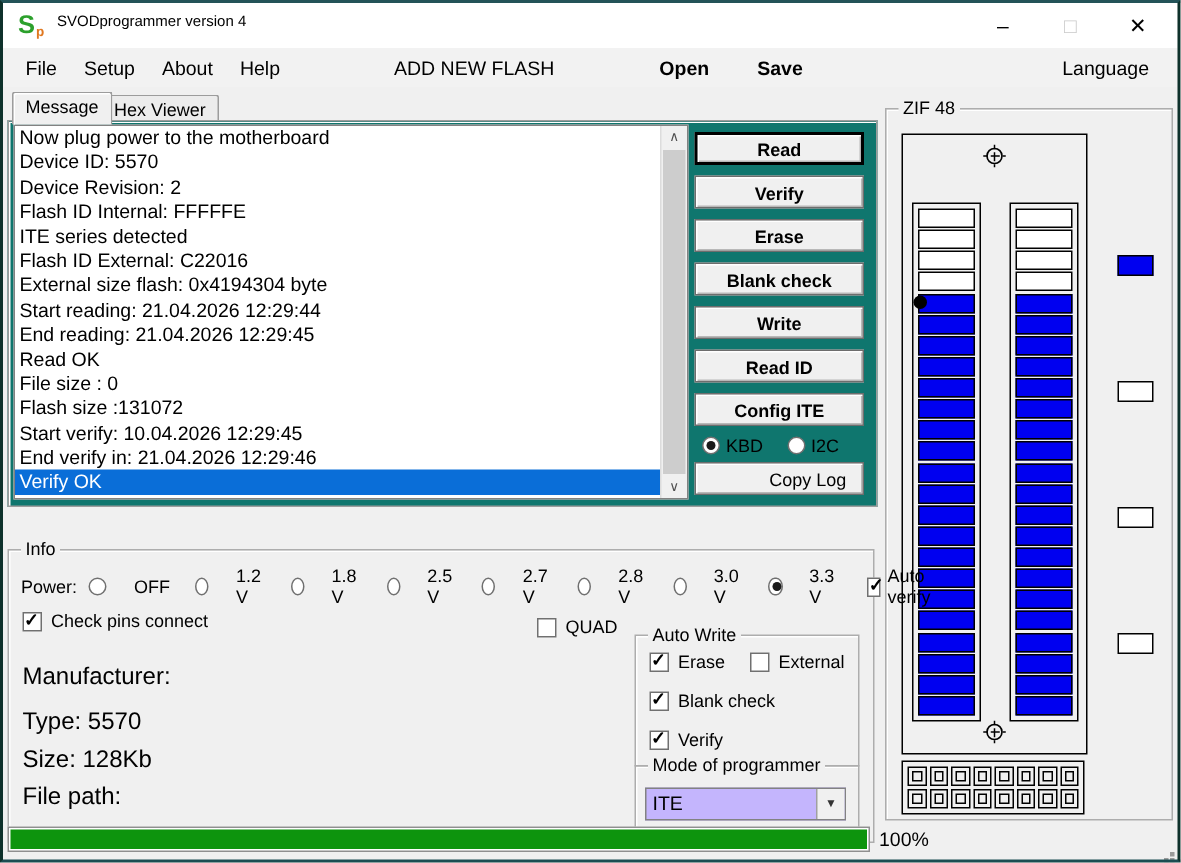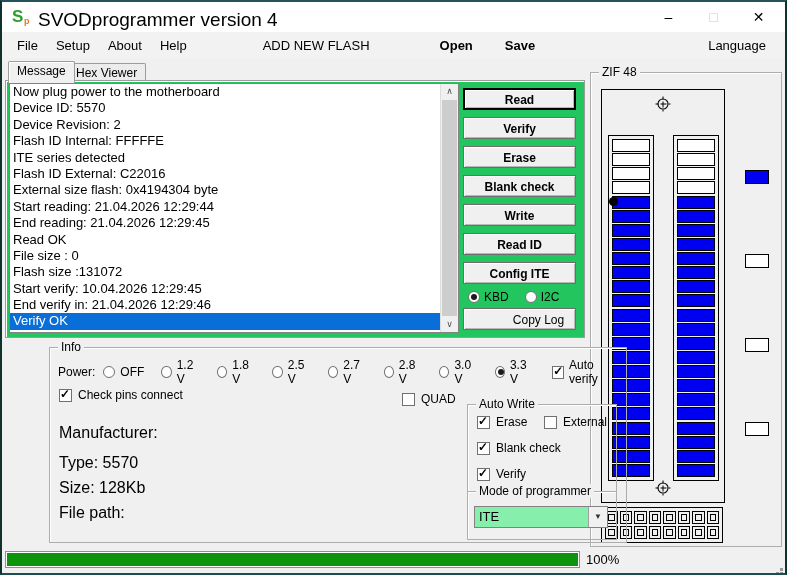--- a/index.html
+++ b/index.html
@@ -5,40 +5,40 @@
   html,body{margin:0;padding:0;}
   body{font-family:"Liberation Sans", sans-serif; background:#0e312b;}
   .window{position:relative; width:787px; height:575px; background:#f0f0f0; overflow:hidden;}
   .frame{position:absolute; inset:0; border:2px solid; border-color:#235358 #0e312b #1b4d52 #0e312b; pointer-events:none; z-index:60;}
 
   
   .titlebar{position:absolute; left:2px; top:2px; right:2px; height:30px; background:#ffffff;}
   .app-icon{position:absolute; left:10px; top:5px; width:20px; height:20px;}
   .app-icon .s{font-weight:bold; font-size:17px; color:#2ca02c; line-height:20px;}
   .app-icon .p{position:absolute; left:12px; top:9px; font-weight:bold; font-size:9px; color:#e07820;}
-  .title-text{position:absolute; left:36px; top:7px; font-size:19px; color:#000;}
+  .title-text{position:absolute; left:36px; top:7px; font-size:10px; color:#000;}
   .win-btn{position:absolute; top:0; width:45px; height:30px; text-align:center; line-height:30px; font-size:14px; color:#000;}
   .win-btn.min{right:94px;}
   .win-btn.max{right:49px; color:#c9c9c9;}
   .win-btn.close{right:4px;}
 
   
   .menubar{position:absolute; left:2px; top:32px; right:2px; height:26px; background:#f2f2f2; display:flex; align-items:center; font-size:13px;}
   .menu-item{padding:0 9px; color:#000;}
   .menu-item.first{margin-left:6px;}
   .menu-add{margin-left:58px;}
   .menu-open{margin-left:52px; font-weight:bold;}
   .menu-save{margin-left:14px; font-weight:bold;}
   .menu-lang{margin-left:auto; margin-right:10px;}
 
   
   .tab{position:absolute; font-size:12px; height:19px; line-height:18px; padding:0 8px; background:#f0f0f0; border:1px solid #9c9c9c; border-bottom:none; border-radius:2px 2px 0 0;}
   .tab.active{left:8px; top:61px; z-index:5; height:21px; box-shadow:inset 1px 1px 0 #fff;}
   .tab.inactive{left:67px; top:63px; height:17px; background:#ececec;}
-  .tabpage{position:absolute; left:5px; top:80px; width:578px; height:256px; background:#22c55e; border:1px solid #9c9c9c; box-shadow:inset 1px 1px 0 #fff;}
+  .tabpage{position:absolute; left:5px; top:80px; width:578px; height:256px; background:#0f766e; border:1px solid #9c9c9c; box-shadow:inset 1px 1px 0 #fff;}
 
   
   .logbox{position:absolute; left:3px; top:2px; width:448px; height:248px; background:#fff; border:1px solid #828282; overflow:hidden;}
   .log-lines{position:absolute; left:0; top:0; right:17px; bottom:0;}
   .log-line{height:16.4px; line-height:16.4px; font-size:13px; padding-left:3px; white-space:nowrap; color:#000;}
   .log-line.selected{background:#0a6ed8; color:#fff;}
   .scrollbar{position:absolute; right:0; top:0; bottom:0; width:17px; background:#f0f0f0; border-left:1px solid #dcdcdc;}
   .scroll-arrow{position:absolute; left:0; width:17px; height:15px; text-align:center; font-size:9px; color:#505050; line-height:15px;}
   .scroll-arrow.up{top:0;}
   .scroll-arrow.down{bottom:0;}
@@ -70,31 +70,31 @@
   .crosshair{position:absolute; left:53px; width:16px; height:16px;}
   .crosshair.top{top:6px;}
   .crosshair.bottom{top:390px;}
   .indicator{position:absolute; left:154px; width:22px; height:12px; border:1px solid #000; background:#fff;}
   .indicator.on{background:#0000f0;}
   .connector{position:absolute; left:10px; top:434px; width:122px; height:36px; border:1px solid #000; display:grid; grid-template-columns:repeat(8,1fr); grid-template-rows:repeat(2,1fr); padding:3px; gap:2px; box-sizing:border-box;}
   .conn-cell{border:1px solid #000; position:relative;}
   .conn-cell::after{content:""; position:absolute; left:2px; top:2px; right:2px; bottom:2px; border:1px solid #000;}
 
   
-  .info{left:5px; top:347px; width:576px; height:194px;margin-left:44px;}
+  .info{left:5px; top:366px; width:576px; height:194px;}
   .power-row{position:absolute; left:8px; top:10px; right:6px; display:flex; align-items:center; font-size:12px;}
   .power-row .plabel{margin-right:8px;}
-  .power-opt{display:flex; align-items:center; gap:5px; margin-right:17px;}
+  .power-opt{display:flex; align-items:center; gap:18px; margin-right:17px;}
   .autoverify{display:flex; align-items:center; gap:5px; margin-left:2px;}
   .checkline{position:absolute; font-size:12px; display:flex; align-items:center; gap:6px;}
   .info-label{position:absolute; left:9px; font-size:16px; color:#000;}
   .autowrite{left:417px; top:56px; width:148px; height:86px;}
   .aw-item{position:absolute; left:9px; font-size:12px; display:flex; align-items:center; gap:6px;}
   .modegroup{left:417px; top:143px; width:148px; height:47px;}
-  .combo{position:absolute; left:6px; top:14px; width:134px; height:22px; background:#86efac; border:1px solid #828282; box-sizing:border-box;}
+  .combo{position:absolute; left:6px; top:14px; width:134px; height:22px; background:#c4b5fd; border:1px solid #828282; box-sizing:border-box;}
   .combo .val{position:absolute; left:4px; top:2px; font-size:13px;}
   .combo .drop{position:absolute; right:0; top:0; width:18px; height:20px; background:#f0f0f0; border-left:1px solid #a0a0a0; text-align:center; font-size:8px; line-height:20px; color:#333;}
 
   
   .progress{position:absolute; left:5px; top:551px; width:575px; height:17px; border:1px solid #8f8f8f; background:#fff; box-sizing:border-box;}
   .progress .fill{position:absolute; left:1px; top:1px; bottom:1px; background:#0d940d;}
   .pct{position:absolute; left:586px; top:552px; font-size:13px;}
   .grip{position:absolute; right:4px; bottom:4px; width:3px; height:3px; background:#9a9a9a; box-shadow:-4px 4px 0 #9a9a9a, 0 4px 0 #9a9a9a, -8px 8px 0 #9a9a9a, -4px 8px 0 #9a9a9a, 0 8px 0 #9a9a9a;}
 </style>
 </head>

